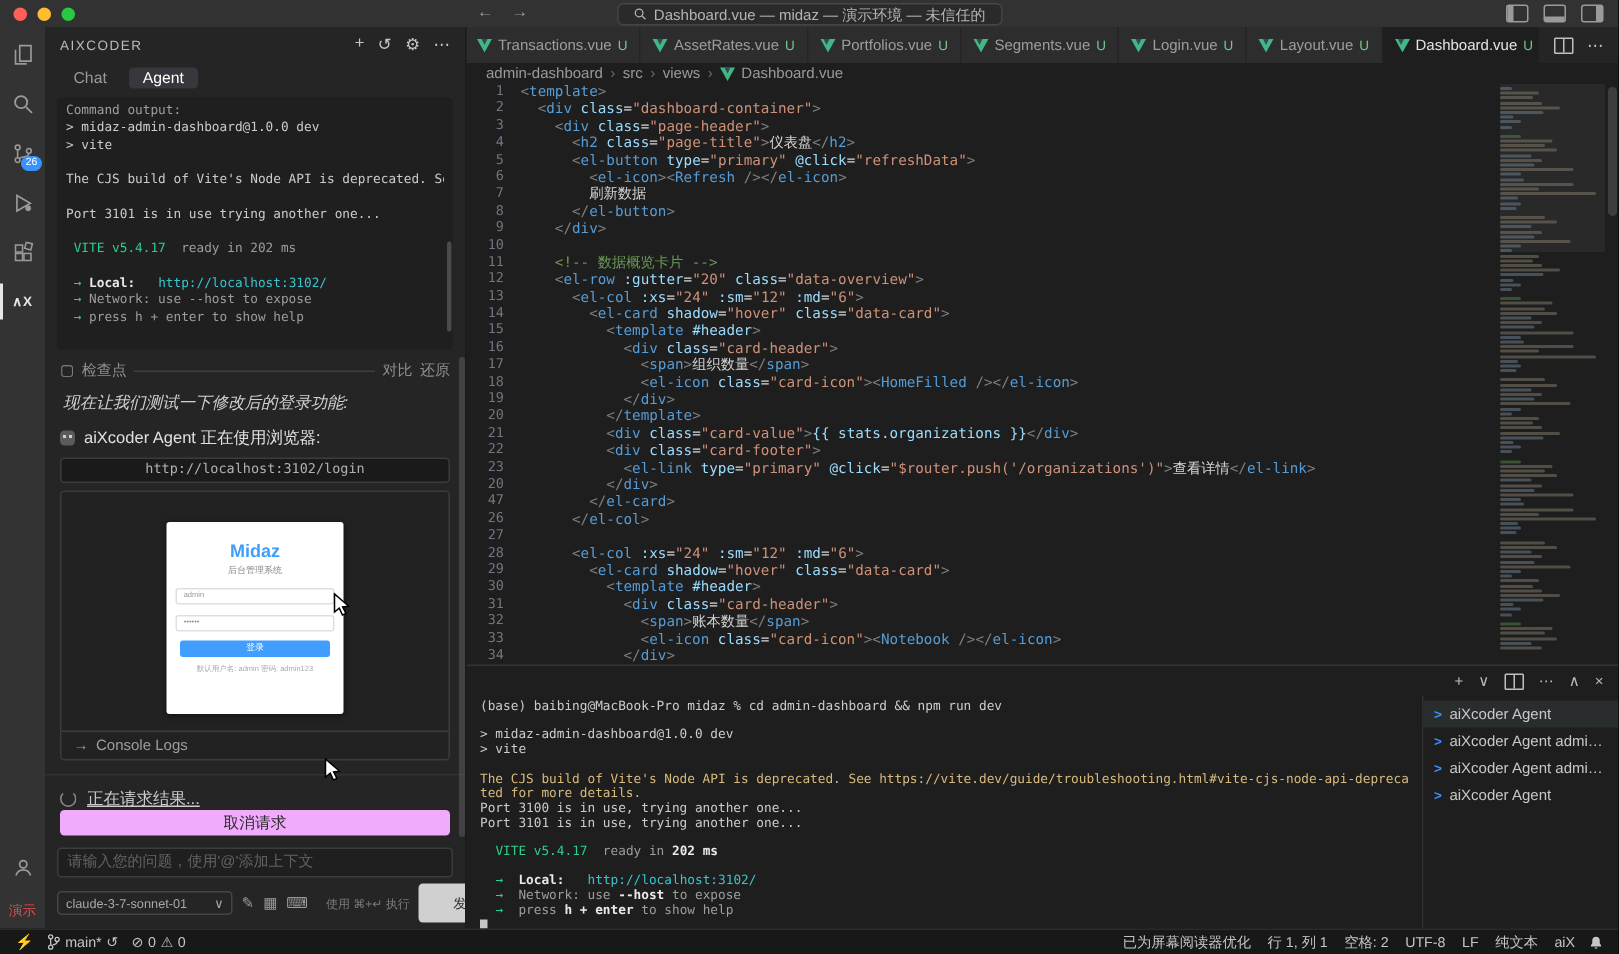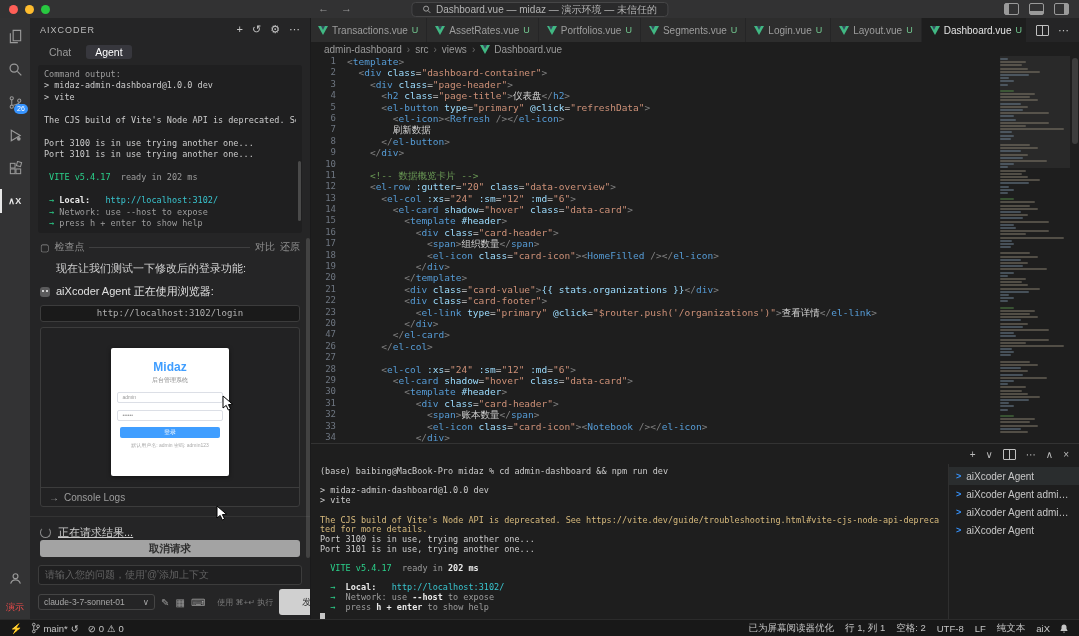--- a/index.html
+++ b/index.html
@@ -42,43 +42,43 @@
   .sb-tabs{height:22px;display:flex;align-items:center;gap:6px;padding:0 10px;}
   .sb-tab{font-size:10.5px;color:#9a9a9a;padding:1px 9px;border-radius:3px;}
   .sb-tab.active{background:#37373d;color:#ffffff;}
   .mini-term{margin:2px 8px 0;height:164px;background:#1f1f20;border-radius:3px;padding:4px 6px;
     overflow:hidden;position:relative;}
   .mini-term .trow{font-family:"DejaVu Sans Mono",monospace;font-size:8.5px;line-height:11.5px;white-space:pre;overflow:hidden;}
   .mini-scroll{position:absolute;right:1px;top:96px;width:3px;height:60px;background:#4a4a4a;border-radius:2px;}
   .cp-row{margin:7px 10px 0;display:flex;align-items:center;gap:5px;font-size:10px;color:#8f8f8f;}
   .cp-line{flex:1;border-top:1px solid #3f3f40;}
   .cp-link{color:#8f8f8f;}
-  .sb-msg{margin:7px 26px 0;font-size:11px;color:#d0d0d0;}
+  .sb-msg{margin:7px 12px 0;font-size:11px;color:#d0d0d0;font-style:italic;}
   .agent-row{margin:8px 10px 0;display:flex;align-items:center;gap:6px;font-size:11px;color:#e0e0e0;}
   .agent-ico{width:10px;height:10px;border-radius:3px;background:#5b5b5c;position:relative;flex:none;}
   .agent-ico::before{content:"";position:absolute;left:2px;top:3px;width:2px;height:2px;background:#cfcfcf;box-shadow:4px 0 0 #cfcfcf;}
   .url-bar{margin:6px 10px 0;height:15px;line-height:15px;background:#1a1a1a;border:1px solid #3c3c3c;border-radius:3px;
     text-align:center;font-size:9px;color:#b0b0b0;font-family:"DejaVu Sans Mono",monospace;overflow:hidden;}
   .browser-frame{margin:5px 10px 0;height:182px;background:#222223;border:1px solid #3c3c3c;border-radius:3px;position:relative;}
   .page-card{position:absolute;left:50%;top:20px;transform:translateX(-50%);width:118px;height:128px;background:#ffffff;
     border-radius:2px;box-shadow:0 1px 4px rgba(0,0,0,.5);text-align:center;overflow:hidden;}
   .pc-brand{margin-top:12px;font-size:12px;font-weight:bold;color:#409eff;}
   .pc-sub{margin-top:2px;font-size:6px;color:#888;}
   .pc-input{margin:7px auto 0;width:84%;height:9px;border:1px solid #dcdfe6;border-radius:2px;font-size:5px;color:#999;
     text-align:left;padding-left:4px;line-height:9px;}
   .pc-btn{margin:6px auto 0;width:84%;height:11px;background:#409eff;border-radius:2px;color:#fff;font-size:6px;line-height:11px;}
   .pc-hint{margin-top:4px;font-size:5px;color:#aaa;}
   .frame-footer{position:absolute;left:0;right:0;bottom:0;height:18px;border-top:1px solid #3c3c3c;display:flex;
     align-items:center;gap:5px;padding-left:8px;font-size:10px;color:#9d9d9d;}
   .sb-div{margin-top:9px;border-top:1px solid #333;}
   .pending-row{margin:8px 10px 0;display:flex;align-items:center;gap:7px;font-size:11px;color:#cccccc;text-decoration:underline;}
   .spinner{width:9px;height:9px;border:1.5px solid #8a8a8a;border-top-color:transparent;border-radius:50%;flex:none;}
   .sb-bottom{margin-top:auto;padding-bottom:5px;}
-  .cancel-btn{margin:0 10px 8px;height:17px;background:#a3a3a3;border-radius:3px;color:#2e2e2e;font-size:10.5px;
-    display:flex;align-items:center;justify-content:center;font-weight:bold;}
+  .cancel-btn{margin:0 10px 8px;height:17px;background:#f0abfc;border-radius:3px;color:#2e2e2e;font-size:10.5px;
+    display:flex;align-items:center;justify-content:center;}
   .composer{margin:0 8px;border:1px solid #3c3c3c;background:#1f1f20;border-radius:3px;height:18px;line-height:18px;
     padding:0 6px;font-size:10px;color:#626262;overflow:hidden;white-space:nowrap;}
   .composer-row{margin:4px 8px 0;display:flex;align-items:center;gap:6px;}
   .model-pill{border:1px solid #454545;border-radius:3px;height:14px;display:flex;align-items:center;gap:18px;
     padding:0 5px;font-size:8.5px;color:#a8a8a8;white-space:nowrap;}
   .comp-ico{font-size:10px;color:#9a9a9a;}
   .comp-spacer{flex:1;}
   .shortcut-hint{font-size:8px;color:#7a7a7a;white-space:nowrap;}
   .send-btn{background:#d0d0d0;border-radius:3px;height:26px;padding:0 23px;font-size:9px;color:#2b2b2b;
     display:flex;align-items:center;white-space:nowrap;}
@@ -240,21 +240,20 @@
     </div>
 
     <div class="mini-term">
       <div class="mini-scroll"></div>
     <div class="trow"><span class="t-d">Command output:</span></div>
         <div class="trow"><span class="t-p">&gt; midaz-admin-dashboard@1.0.0 dev</span></div>
         <div class="trow"><span class="t-p">&gt; vite</span></div>
         <div class="trow">&nbsp;</div>
         <div class="trow"><span class="t-p">The CJS build of Vite's Node API is deprecated. See https://vit</span></div>
         <div class="trow">&nbsp;</div>
-        <div class="trow"><span class="t-p">Port 3100 is in use trying another one...</span></div>
         <div class="trow"><span class="t-p">Port 3101 is in use trying another one...</span></div>
         <div class="trow">&nbsp;</div>
         <div class="trow"><span class="t-g"> VITE v5.4.17</span><span class="t-d">  ready in 202 ms</span></div>
         <div class="trow">&nbsp;</div>
         <div class="trow"><span class="t-g"> → </span><span class="t-w">Local:   </span><span class="t-cy">http://localhost:3102/</span></div>
         <div class="trow"><span class="t-g"> → </span><span class="t-d">Network: use --host to expose</span></div>
         <div class="trow"><span class="t-g"> → </span><span class="t-d">press h + enter to show help</span></div>
       </div>
 
     <div class="cp-row">

